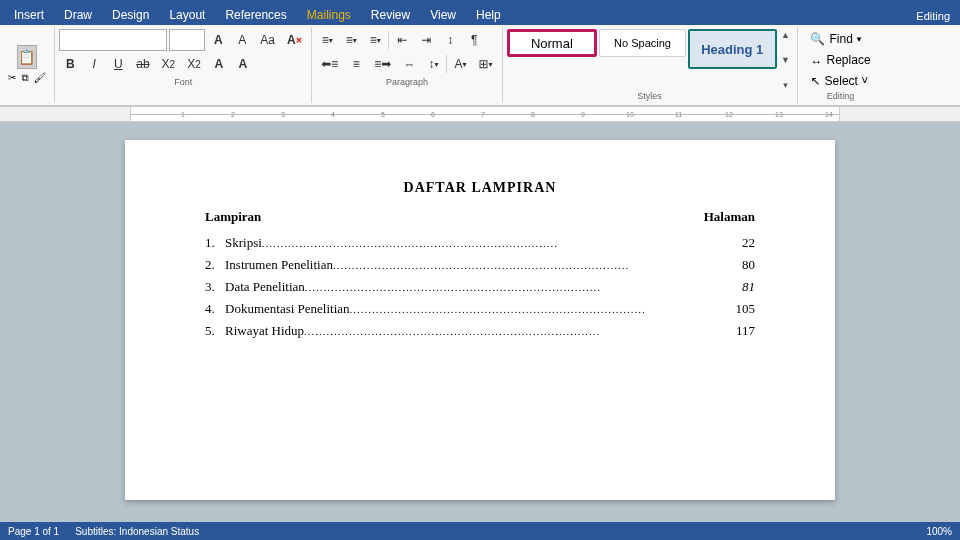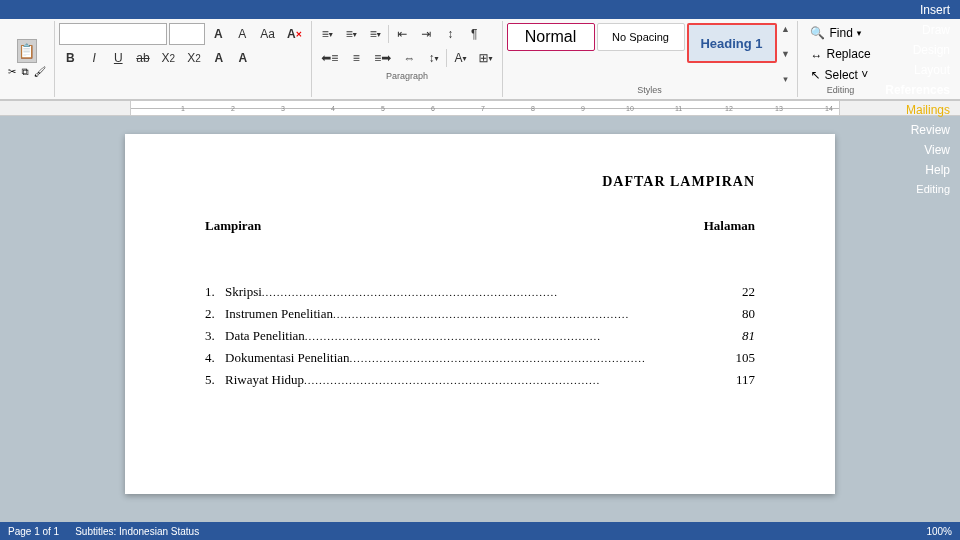--- a/index.html
+++ b/index.html
@@ -13,26 +13,26 @@
     .style-btn.active { border: 2px solid #2b579a; background: #dce6f1; font-weight: bold; }
     .editing-btn { display: flex; align-items: center; gap: 3px; padding: 2px 6px; cursor: pointer; border: 1px solid transparent; border-radius: 2px; font-size: 12px; white-space: nowrap; }
 
     .bold-text { font-weight: bold; }
     .italic-text { font-style: italic; }
     .underline-text { text-decoration: underline; }
   </style>
 </head>
 <body>
 
-<div style="background:#2b579a; display:flex; align-items:flex-end; padding-left:4px; height:19px;flex-direction:column;">
+<div style="background:#2b579a; display:flex; align-items:flex-end; padding-left:4px; height:25px;">
   <span style="padding:3px 10px; color:white; font-size:12px; cursor:pointer;">Insert</span>
   <span style="padding:3px 10px; color:white; font-size:12px; cursor:pointer;">Draw</span>
   <span style="padding:3px 10px; color:white; font-size:12px; cursor:pointer;">Design</span>
   <span style="padding:3px 10px; color:white; font-size:12px; cursor:pointer;">Layout</span>
-  <span style="padding:3px 10px; color:white; font-size:12px; cursor:pointer;font-weight:bold;">References</span>
+  <span style="padding:3px 10px; color:white; font-size:12px; cursor:pointer;">References</span>
   <span style="padding:3px 10px; color:#eab308; font-size:12px; cursor:pointer;">Mailings</span>
   <span style="padding:3px 10px; color:white; font-size:12px; cursor:pointer;">Review</span>
   <span style="padding:3px 10px; color:white; font-size:12px; cursor:pointer;">View</span>
   <span style="padding:3px 10px; color:white; font-size:12px; cursor:pointer;">Help</span>
   <span style="margin-left:auto; padding:3px 10px; color:white; font-size:11px;">Editing</span>
 </div>
 
 <div style="background:#f8f8f8; border-bottom:2px solid #c8c8c8; display:flex; align-items:stretch; min-height:68px; padding:2px 0;">
 
   <div style="display:flex; flex-direction:column; align-items:center; padding:2px 6px; border-right:1px solid #d0d0d0; min-width:28px;">
@@ -61,20 +61,21 @@
     <div style="display:flex; align-items:center; gap:2px;">
       <button class="tb-btn bold-text" style="display: inline-flex; align-items: center; justify-content: center; padding: 2px 4px; cursor: pointer; border: 1px solid transparent; border-radius: 2px; background: transparent; font-size: 12px; color: rgb(51, 51, 51); min-width: 22px; height: 22px;">B</button>
       <button class="tb-btn italic-text" style="display: inline-flex; align-items: center; justify-content: center; padding: 2px 4px; cursor: pointer; border: 1px solid transparent; border-radius: 2px; background: transparent; font-size: 12px; color: rgb(51, 51, 51); min-width: 22px; height: 22px;">I</button>
       <button class="tb-btn underline-text" style="display: inline-flex; align-items: center; justify-content: center; padding: 2px 4px; cursor: pointer; border: 1px solid transparent; border-radius: 2px; background: transparent; font-size: 12px; color: rgb(51, 51, 51); min-width: 22px; height: 22px;">U</button>
       <button class="tb-btn" style="text-decoration: line-through; display: inline-flex; align-items: center; justify-content: center; padding: 2px 4px; cursor: pointer; border: 1px solid transparent; border-radius: 2px; background: transparent; font-size: 12px; color: rgb(51, 51, 51); min-width: 22px; height: 22px;">ab</button>
       <button class="tb-btn" style="display: inline-flex; align-items: center; justify-content: center; padding: 2px 4px; cursor: pointer; border: 1px solid transparent; border-radius: 2px; background: transparent; font-size: 12px; color: rgb(51, 51, 51); min-width: 22px; height: 22px;">X<sub>2</sub></button>
       <button class="tb-btn" style="display: inline-flex; align-items: center; justify-content: center; padding: 2px 4px; cursor: pointer; border: 1px solid transparent; border-radius: 2px; background: transparent; font-size: 12px; color: rgb(51, 51, 51); min-width: 22px; height: 22px;">X<sup>2</sup></button>
       <button class="tb-btn" style="font-weight: bold; display: inline-flex; align-items: center; justify-content: center; padding: 2px 4px; cursor: pointer; border: 1px solid transparent; border-radius: 2px; background: transparent; font-size: 12px; color: rgb(51, 51, 51); min-width: 22px; height: 22px;">A</button>
       <button class="tb-btn" style="font-weight: bold; display: inline-flex; align-items: center; justify-content: center; padding: 2px 4px; cursor: pointer; border: 1px solid transparent; border-radius: 2px; background: transparent; font-size: 12px; color: rgb(51, 51, 51); min-width: 22px; height: 22px;">A</button>
     </div>
+    <div style="font-size:9px; color:#666; text-align:center;">Font</div>
   </div>
 
   <div style="display:flex; flex-direction:column; padding:2px 4px; border-right:1px solid #d0d0d0; gap:2px;">
     <div style="display:flex; align-items:center; gap:2px;">
       <button class="tb-btn" style="display: inline-flex; align-items: center; justify-content: center; padding: 2px 4px; cursor: pointer; border: 1px solid transparent; border-radius: 2px; background: transparent; font-size: 12px; color: rgb(51, 51, 51); min-width: 22px; height: 22px;">≡<span style="font-size:8px;">▾</span></button>
       <button class="tb-btn" style="display: inline-flex; align-items: center; justify-content: center; padding: 2px 4px; cursor: pointer; border: 1px solid transparent; border-radius: 2px; background: transparent; font-size: 12px; color: rgb(51, 51, 51); min-width: 22px; height: 22px;">≡<span style="font-size:8px;">▾</span></button>
       <button class="tb-btn" style="display: inline-flex; align-items: center; justify-content: center; padding: 2px 4px; cursor: pointer; border: 1px solid transparent; border-radius: 2px; background: transparent; font-size: 12px; color: rgb(51, 51, 51); min-width: 22px; height: 22px;">≡<span style="font-size:8px;">▾</span></button>
       <div style="width:1px; height:18px; background:#d0d0d0;"></div>
       <button class="tb-btn" style="display: inline-flex; align-items: center; justify-content: center; padding: 2px 4px; cursor: pointer; border: 1px solid transparent; border-radius: 2px; background: transparent; font-size: 12px; color: rgb(51, 51, 51); min-width: 22px; height: 22px;">⇤</button>
       <button class="tb-btn" style="display: inline-flex; align-items: center; justify-content: center; padding: 2px 4px; cursor: pointer; border: 1px solid transparent; border-radius: 2px; background: transparent; font-size: 12px; color: rgb(51, 51, 51); min-width: 22px; height: 22px;">⇥</button>
@@ -90,29 +91,29 @@
       <div style="width:1px; height:18px; background:#d0d0d0;"></div>
       <button class="tb-btn" style="display: inline-flex; align-items: center; justify-content: center; padding: 2px 4px; cursor: pointer; border: 1px solid transparent; border-radius: 2px; background: transparent; font-size: 12px; color: rgb(51, 51, 51); min-width: 22px; height: 22px;">A<span style="font-size:8px;">▾</span></button>
       <button class="tb-btn" style="display: inline-flex; align-items: center; justify-content: center; padding: 2px 4px; cursor: pointer; border: 1px solid transparent; border-radius: 2px; background: transparent; font-size: 12px; color: rgb(51, 51, 51); min-width: 22px; height: 22px;">⊞<span style="font-size:8px;">▾</span></button>
     </div>
     <div style="font-size:9px; color:#666; text-align:center;">Paragraph</div>
   </div>
 
   <div style="display:flex; flex-direction:column; padding:2px 4px; border-right:1px solid #d0d0d0; min-width:295px;">
     <div style="display:flex; align-items:stretch; flex:1; gap:2px;">
 
-      <div class="style-btn" style="flex:1; display:flex; align-items:center; justify-content:center; font-size:16px; border:1px solid #be185d; padding:2px 8px; cursor:pointer; background:white;">
+      <div class="style-btn" style="flex:1; display:flex; align-items:center; justify-content:center; font-size:13px; border:3px solid #be185d; padding:2px 8px; cursor:pointer; background:white;">
         <span>Normal</span>
       </div>
 
       <div class="style-btn" style="flex:1; display:flex; align-items:center; justify-content:center; font-size:11px; border:1px solid #d0d0d0; padding:2px 8px; cursor:pointer; background:white; white-space:nowrap;">
         <span>No Spacing</span>
       </div>
 
-      <div class="style-btn active" style="flex:1; display:flex; align-items:center; justify-content:center; font-size:13px; font-weight:bold; border:2px solid #ef4444; padding:18px 8px; cursor:pointer; background:#dce6f1; white-space:nowrap; color:#2b579a;">
+      <div class="style-btn active" style="flex:1; display:flex; align-items:center; justify-content:center; font-size:13px; font-weight:bold; border:2px solid #0f766e; padding:18px 8px; cursor:pointer; background:#dce6f1; white-space:nowrap; color:#2b579a;">
         <span>Heading 1</span>
       </div>
 
       <div style="display:flex; flex-direction:column; justify-content:space-between; padding:1px 0; width:14px; cursor:pointer;">
         <div style="font-size:9px; text-align:center; cursor:pointer; color:#555;">▲</div>
         <div style="font-size:9px; text-align:center; cursor:pointer; color:#555;">▼</div>
         <div style="font-size:9px; text-align:center; cursor:pointer; color:#555;">▾</div>
       </div>
     </div>
     <div style="font-size:9px; color:#666; text-align:center;">Styles</div>
@@ -157,32 +158,32 @@
     <span style="font-size:7px; color:#888; position:absolute; left:594px;">12</span>
     <span style="font-size:7px; color:#888; position:absolute; left:644px;">13</span>
     <span style="font-size:7px; color:#888; position:absolute; left:694px;">14</span>
   </div>
 </div>
 
 <div style="display:flex; background:#b8c4cc; height:calc(540px - 118px); overflow-y:auto; padding:18px 20px; justify-content:center; align-items:flex-start;">
 
   <div style="background:white; width:710px; min-height:360px; padding:40px 80px; box-shadow:0 2px 6px rgba(0,0,0,0.3); font-family:'Times New Roman',Times,serif; font-size:13px; color:#000;">
 
-    <div style="text-align:right; font-weight:bold; font-size:14px; letter-spacing:1px; margin-bottom:28px;">DAFTAR LAMPIRAN</div>
+    <div style="text-align:center; font-weight:bold; font-size:14px; letter-spacing:1px; margin-bottom:13px;">DAFTAR LAMPIRAN</div>
 
     <div style="display:flex; justify-content:space-between; margin-bottom:10px;">
       <span style="font-weight:bold; font-size:13px;">Lampiran</span>
       <span style="font-weight:bold; font-size:13px;">Halaman</span>
     </div>
 
     <div>
 
       <div style="display:flex; align-items:baseline; margin-bottom:6px; font-size:13px;">
         <span style="min-width:20px;">1.</span>
-        <span style="white-space:nowrap;margin-top:40px;">Skripsi</span>
+        <span style="white-space:nowrap;">Skripsi</span>
         <span style="flex:1; overflow:hidden; letter-spacing:1px; font-size:11px;">...............................................................................</span>
         <span style="min-width:30px; text-align:right;">22</span>
       </div>
 
       <div style="display:flex; align-items:baseline; margin-bottom:6px; font-size:13px;">
         <span style="min-width:20px;">2.</span>
         <span style="white-space:nowrap;">Instrumen Penelitian</span>
         <span style="flex:1; overflow:hidden; letter-spacing:1px; font-size:11px;">...............................................................................</span>
         <span style="min-width:30px; text-align:right;">80</span>
       </div>

